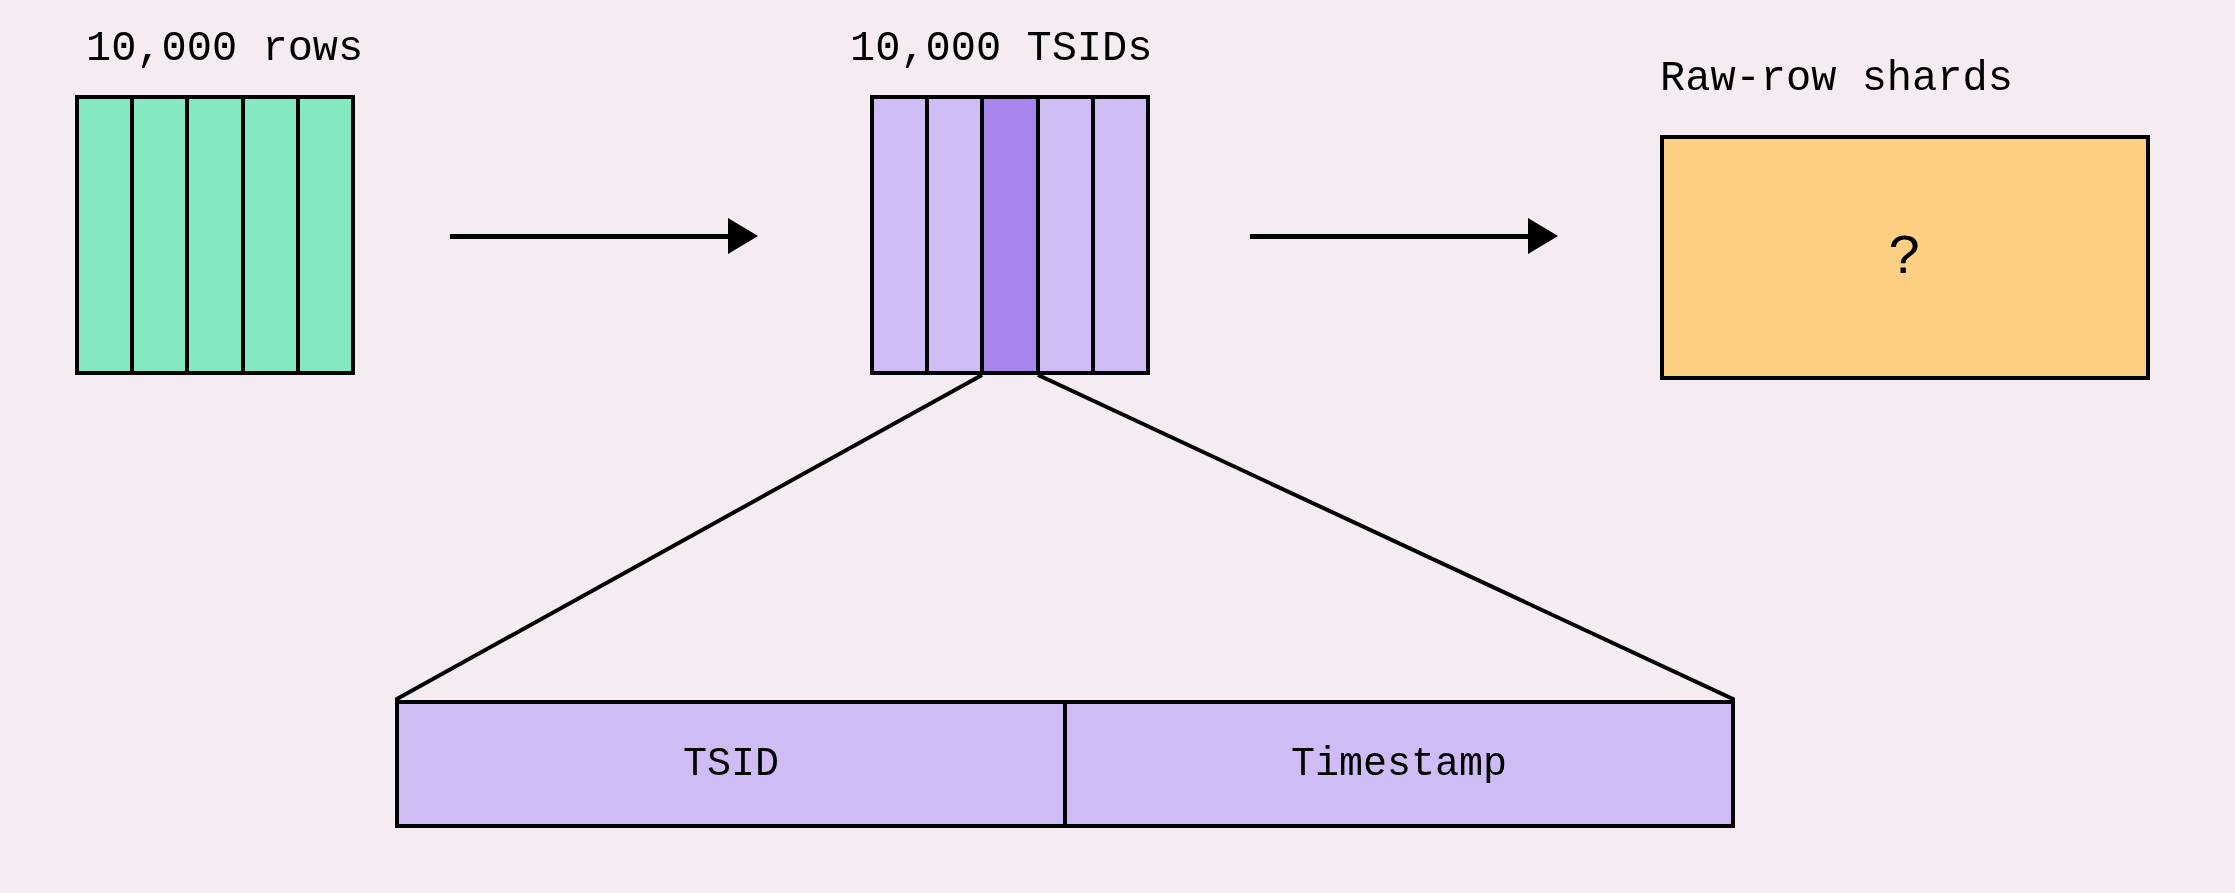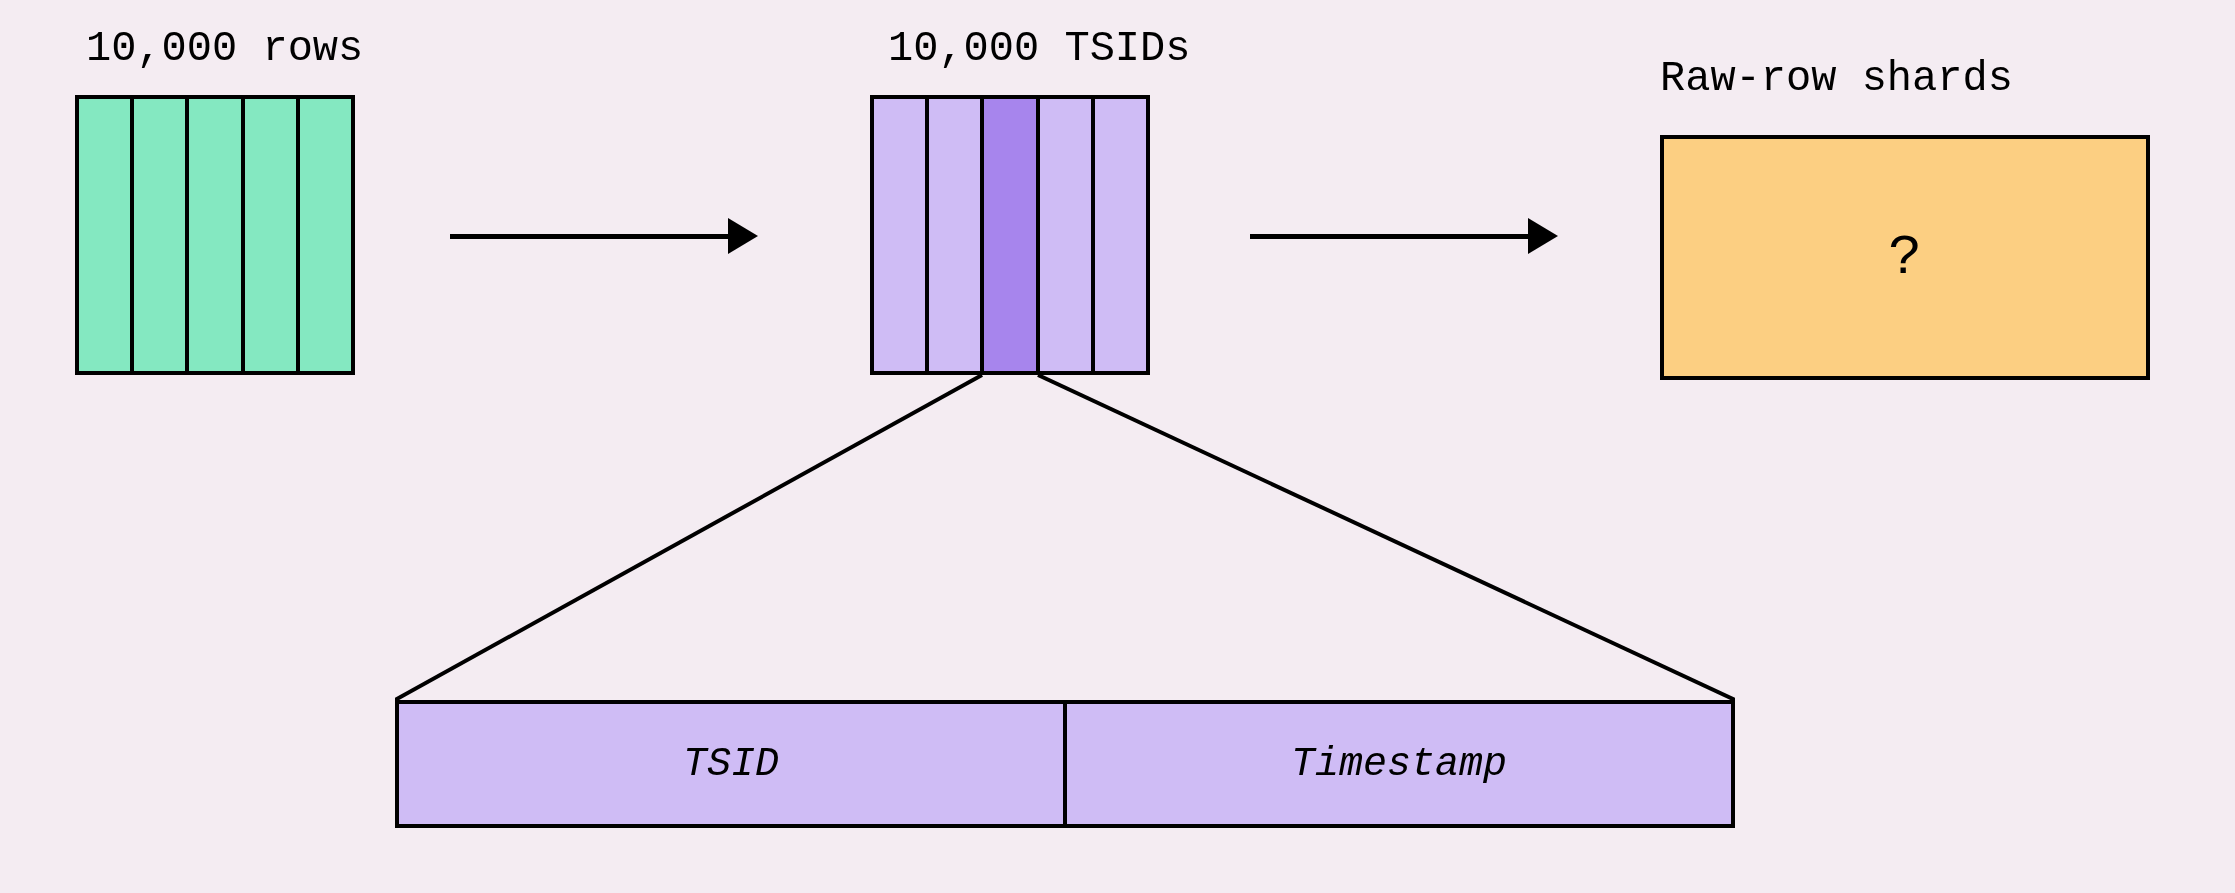--- a/index.html
+++ b/index.html
@@ -102,39 +102,38 @@
       display: flex;
     }
     .detail-cell {
       background: #cfbcf5;
       border: 4px solid #000;
       display: flex;
       align-items: center;
       justify-content: center;
       font-size: 40px;
       flex: 1;
-      font-style: italic;
     }
     .detail-cell + .detail-cell {
       border-left: none;
     }
     .connector {
       position: absolute;
       top: 375px;
       left: 395px;
       width: 1340px;
       height: 330px;
       pointer-events: none;
     }
   </style>
 </head>
 <body>
 
 <div class="label" style="top:25px; left:86px;">10,000 rows</div>
-<div class="label" style="top:25px; left:888px;">10,000 TSIDs</div>
+<div class="label" style="top:25px; left:850px;">10,000 TSIDs</div>
 <div class="label" style="top:55px; left:1660px;text-align:right;">Raw-row shards</div>
 
 <div class="box-group green-box">
   <div class="column"></div>
   <div class="column"></div>
   <div class="column"></div>
   <div class="column"></div>
   <div class="column"></div>
 </div>
 

